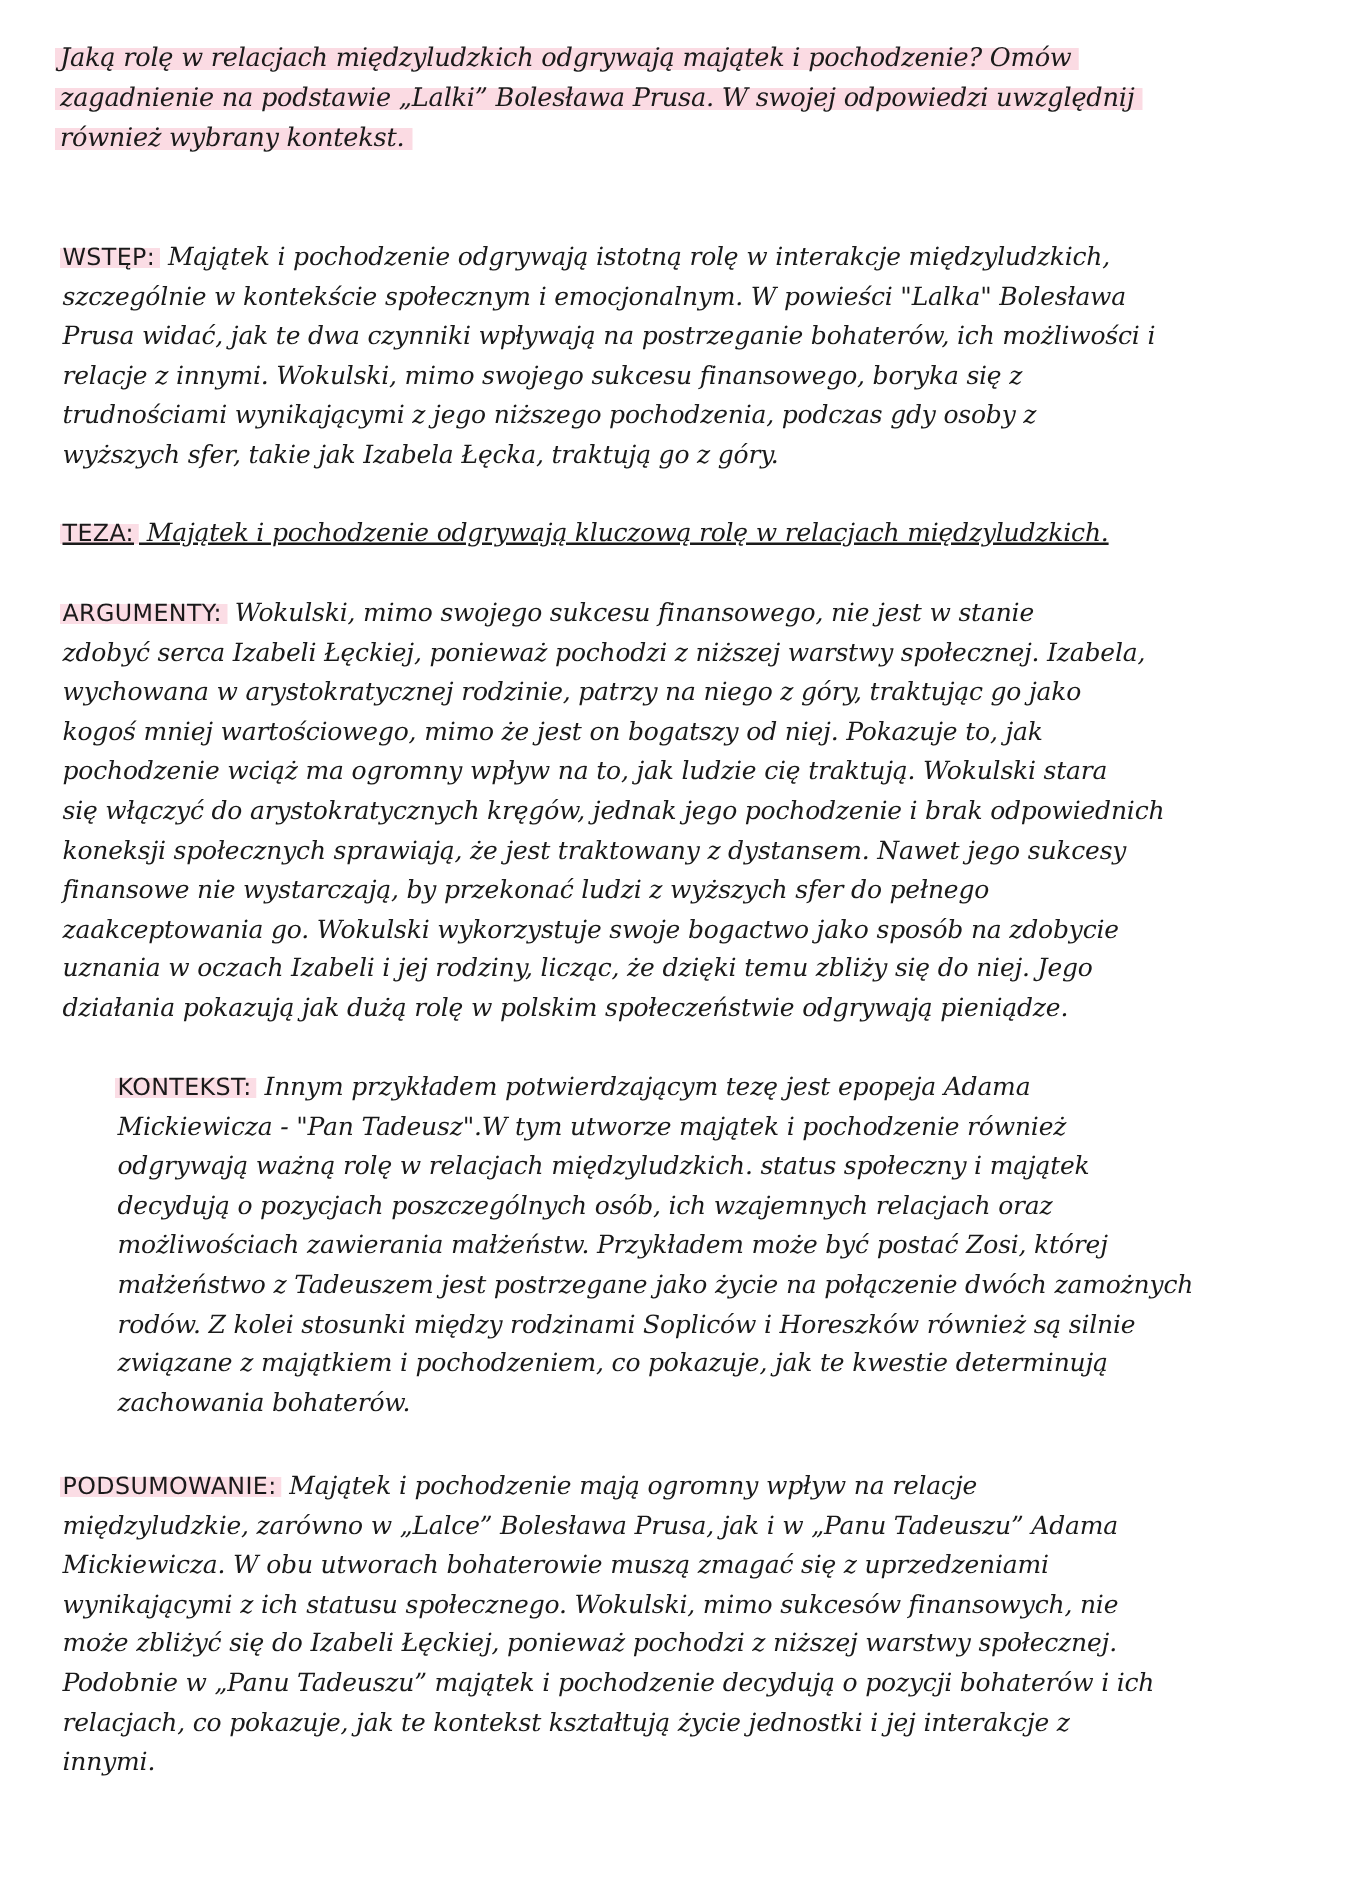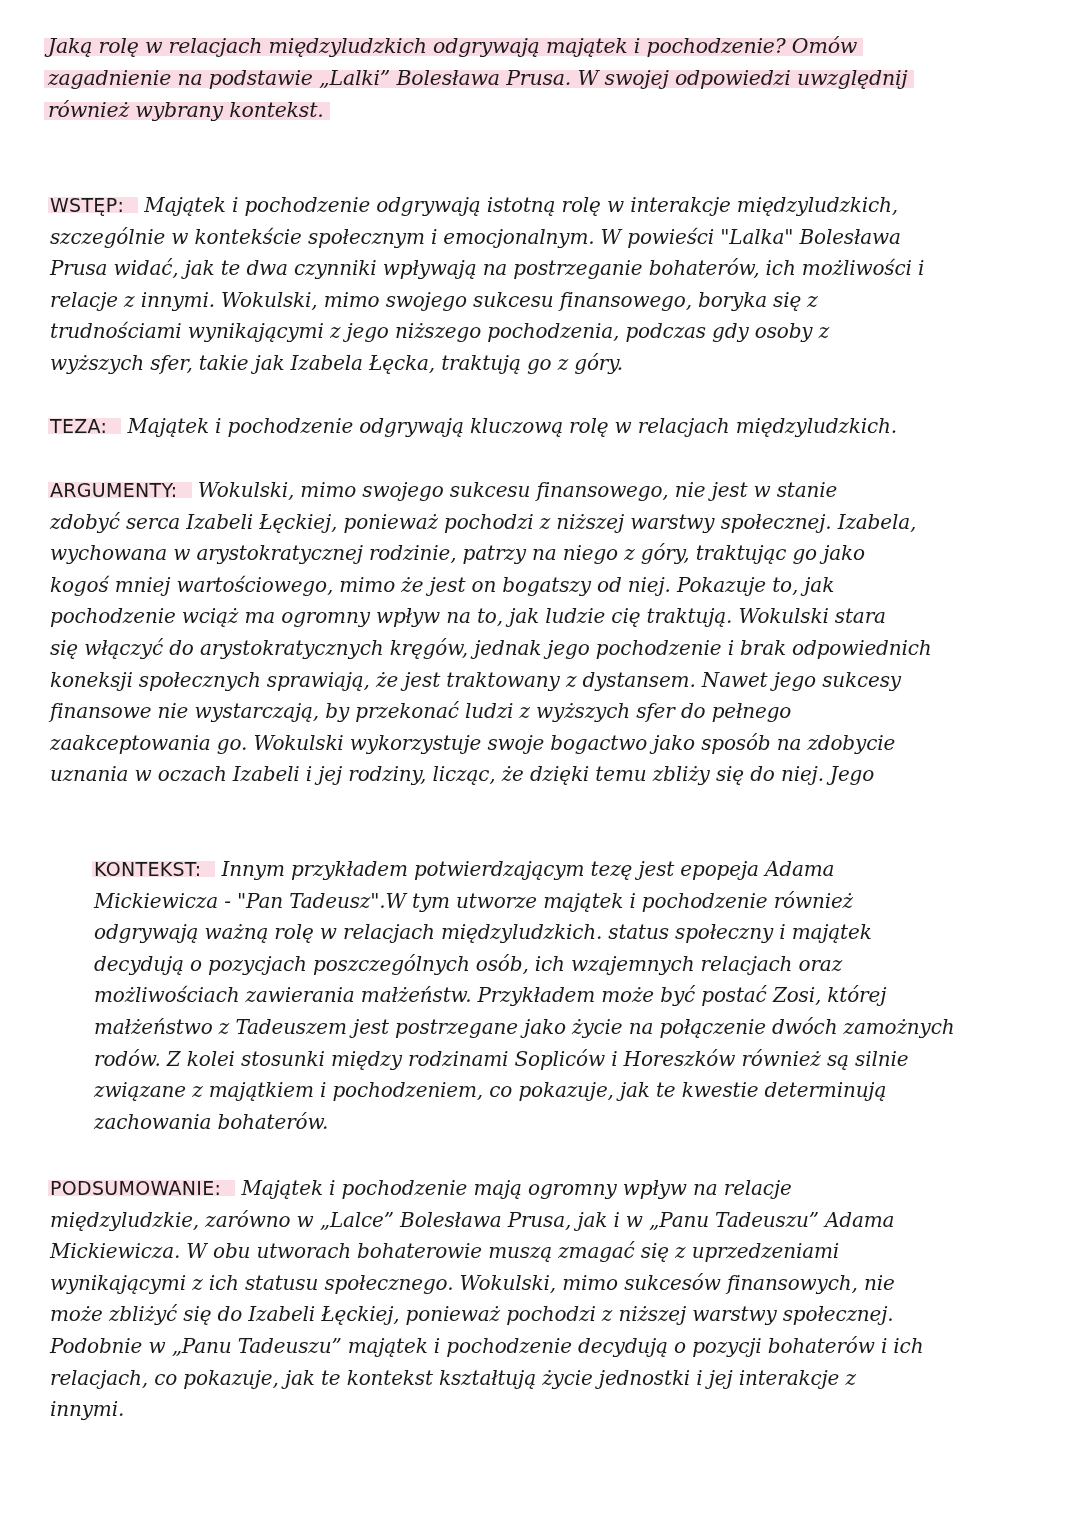--- a/index.html
+++ b/index.html
@@ -52,25 +52,25 @@
       font-size: 20px;
       white-space: nowrap;
       letter-spacing: -0.15px;
     }
     .label {
       font-style: normal;
       font-family: "DejaVu Sans", sans-serif;
       font-size: 19px;
       letter-spacing: 0.3px;
       background: linear-gradient(to bottom, transparent 0%, transparent 15%, #fbdde5 15%, #fbdde5 88%, transparent 88%);
-      padding: 0 14px 0 2px;
+      padding: 0 4px 0 2px;
       margin-left: -2px;
     }
     #sec-wstep { top: 190px; }
-    #sec-teza { top: 411px; }
+    #sec-teza { top: 411px; text-decoration: underline; }
     #sec-argumenty { top: 475px; }
     #sec-kontekst { top: 854px; margin-left: 44px; }
     #sec-podsumowanie { top: 1173px; }
   </style>
 </head>
 <body>
 
 <div class="page">
 
   <div class="question">
@@ -96,20 +96,21 @@
     <span class="line"><span class="label">ARGUMENTY:</span><span> Wokulski, mimo swojego sukcesu finansowego, nie jest w stanie</span></span>
     <span class="line">zdobyć serca Izabeli Łęckiej, ponieważ pochodzi z niższej warstwy społecznej. Izabela,</span>
     <span class="line">wychowana w arystokratycznej rodzinie, patrzy na niego z góry, traktując go jako</span>
     <span class="line">kogoś mniej wartościowego, mimo że jest on bogatszy od niej. Pokazuje to, jak</span>
     <span class="line">pochodzenie wciąż ma ogromny wpływ na to, jak ludzie cię traktują. Wokulski stara</span>
     <span class="line">się włączyć do arystokratycznych kręgów, jednak jego pochodzenie i brak odpowiednich</span>
     <span class="line">koneksji społecznych sprawiają, że jest traktowany z dystansem. Nawet jego sukcesy</span>
     <span class="line">finansowe nie wystarczają, by przekonać ludzi z wyższych sfer do pełnego</span>
     <span class="line">zaakceptowania go. Wokulski wykorzystuje swoje bogactwo jako sposób na zdobycie</span>
     <span class="line">uznania w oczach Izabeli i jej rodziny, licząc, że dzięki temu zbliży się do niej. Jego</span>
+    <span class="line">działania pokazują jak dużą rolę w polskim społeczeństwie odgrywają pieniądze.</span>
   </div>
 
   <div class="section" id="sec-kontekst">
     <span class="line"><span class="label">KONTEKST:</span><span> Innym przykładem potwierdzającym tezę jest epopeja Adama</span></span>
     <span class="line">Mickiewicza - "Pan Tadeusz".W tym utworze  majątek i pochodzenie również</span>
     <span class="line">odgrywają ważną rolę w relacjach międzyludzkich. status społeczny i majątek</span>
     <span class="line">decydują o pozycjach poszczególnych osób, ich wzajemnych relacjach oraz</span>
     <span class="line">możliwościach zawierania małżeństw. Przykładem może być postać Zosi, której</span>
     <span class="line">małżeństwo z Tadeuszem jest postrzegane jako życie na połączenie dwóch zamożnych</span>
     <span class="line">rodów. Z kolei stosunki między rodzinami Sopliców i Horeszków również są silnie</span>

